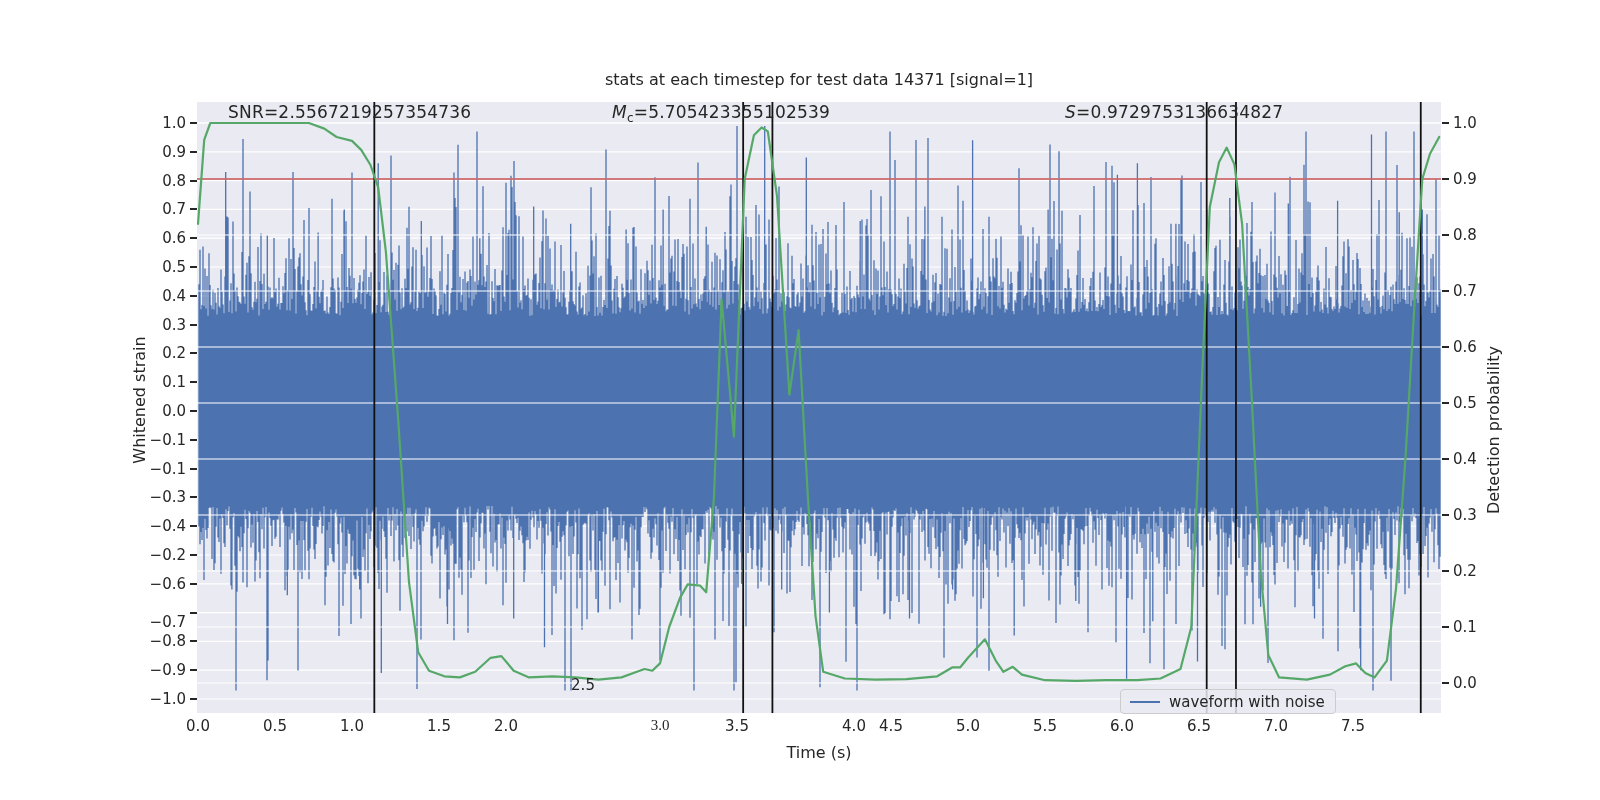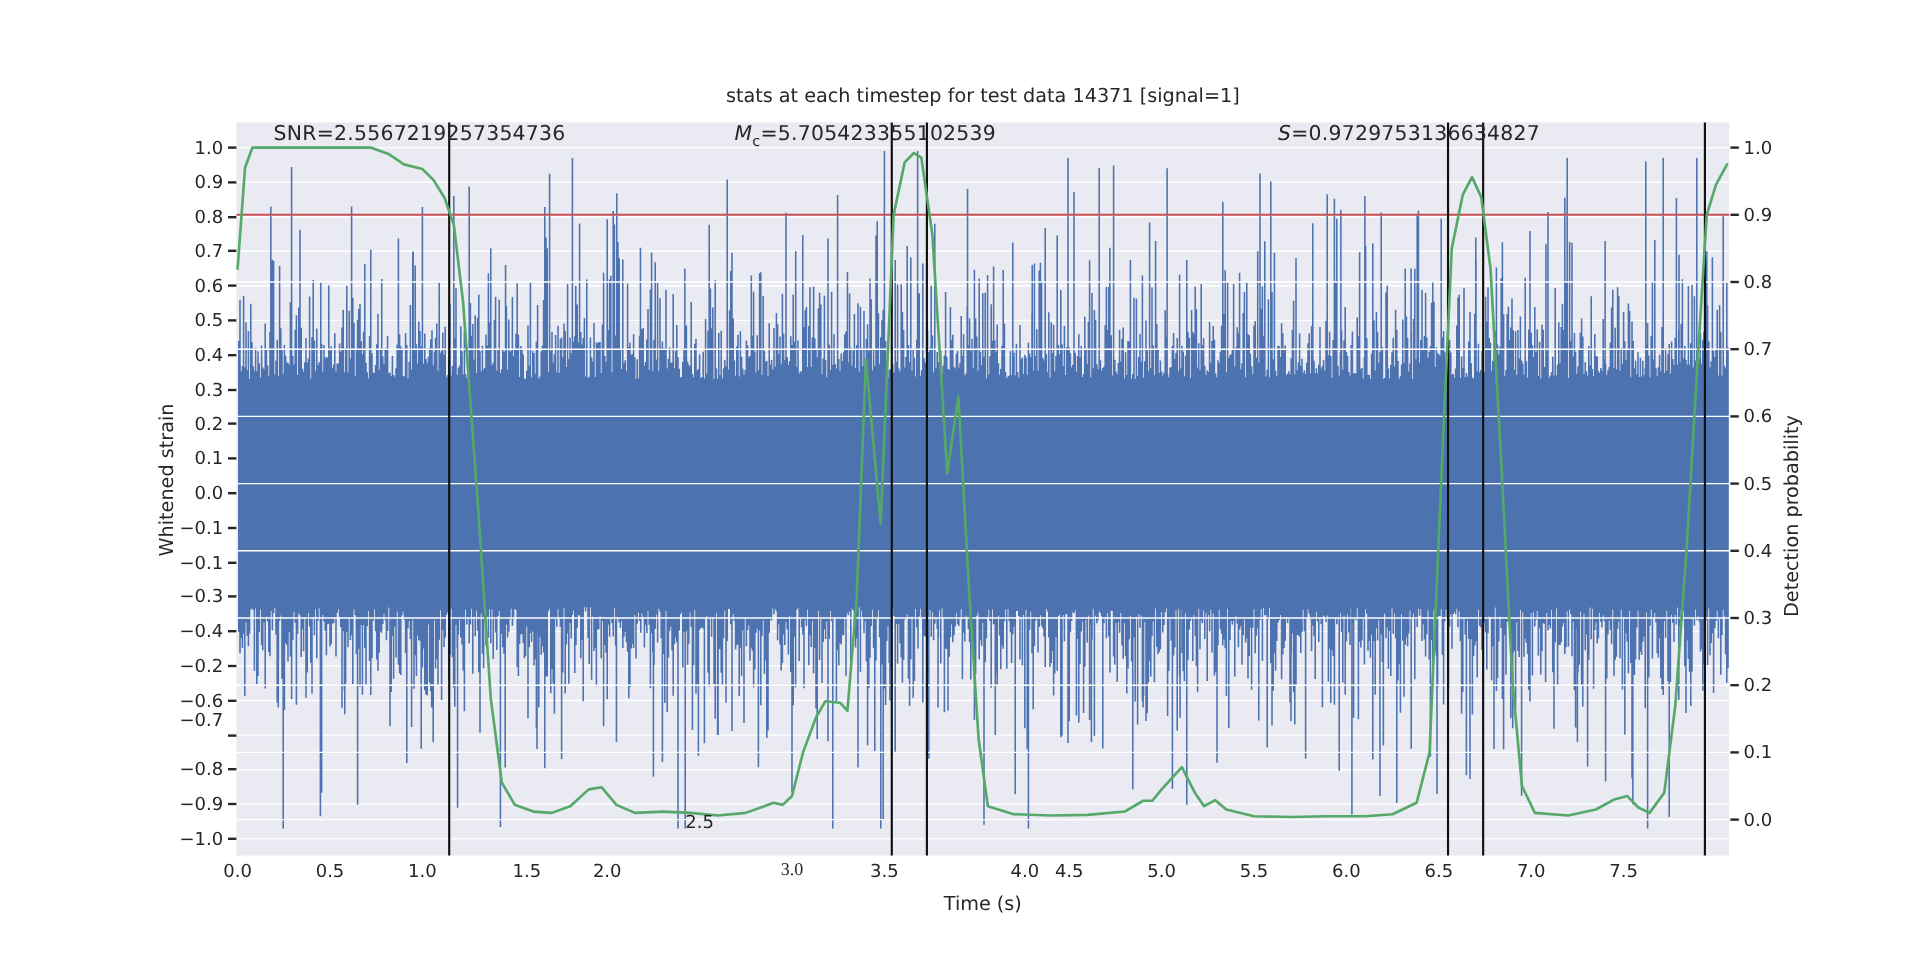--- a/index.html
+++ b/index.html
@@ -116,21 +116,21 @@
       <div class="t ytick left" style="left:126px;top:459.59999999999997px;">−0.1</div>
       <div class="tickmark" style="left:190px;top:467.59999999999997px;width:7px;"></div>
       <div class="t ytick left" style="left:126px;top:488.40000000000003px;">−0.3</div>
       <div class="tickmark" style="left:190px;top:496.40000000000003px;width:7px;"></div>
       <div class="t ytick left" style="left:126px;top:517.2px;">−0.4</div>
       <div class="tickmark" style="left:190px;top:525.2px;width:7px;"></div>
       <div class="t ytick left" style="left:126px;top:546px;">−0.2</div>
       <div class="tickmark" style="left:190px;top:554px;width:7px;"></div>
       <div class="t ytick left" style="left:126px;top:574.8px;">−0.6</div>
       <div class="tickmark" style="left:190px;top:582.8px;width:7px;"></div>
-      <div class="t ytick left" style="left:126px;top:591px;">−0.7</div>
+      <div class="t ytick left" style="left:126px;top:613px;">−0.7</div>
       <div class="tickmark" style="left:190px;top:611.5999999999999px;width:7px;"></div>
       <div class="t ytick left" style="left:126px;top:632.4px;">−0.8</div>
       <div class="tickmark" style="left:190px;top:640.4px;width:7px;"></div>
       <div class="t ytick left" style="left:126px;top:661.1999999999999px;">−0.9</div>
       <div class="tickmark" style="left:190px;top:669.1999999999999px;width:7px;"></div>
       <div class="t ytick left" style="left:126px;top:690px;">−1.0</div>
       <div class="tickmark" style="left:190px;top:698px;width:7px;"></div>
       <div class="t ytick" style="left:1453px;top:114px;">1.0</div>
       <div class="tickmark" style="left:1442px;top:122px;width:7px;"></div>
       <div class="t ytick" style="left:1453px;top:170px;">0.9</div>
@@ -164,13 +164,17 @@
       <div class="t xtick" style="left:814px;top:717px;margin-left:40px;">4.0</div>
       <div class="t xtick" style="left:891px;top:717px;">4.5</div>
       <div class="t xtick" style="left:968px;top:717px;">5.0</div>
       <div class="t xtick" style="left:1045px;top:717px;">5.5</div>
       <div class="t xtick" style="left:1122px;top:717px;">6.0</div>
       <div class="t xtick" style="left:1199px;top:717px;">6.5</div>
       <div class="t xtick" style="left:1276px;top:717px;">7.0</div>
       <div class="t xtick" style="left:1353px;top:717px;">7.5</div>
     </div>
 
+  <div class="legend">
+    <span class="line"></span>
+    <span class="lab">waveform with noise</span>
+  </div>
 </div>
 
 </body></html>

